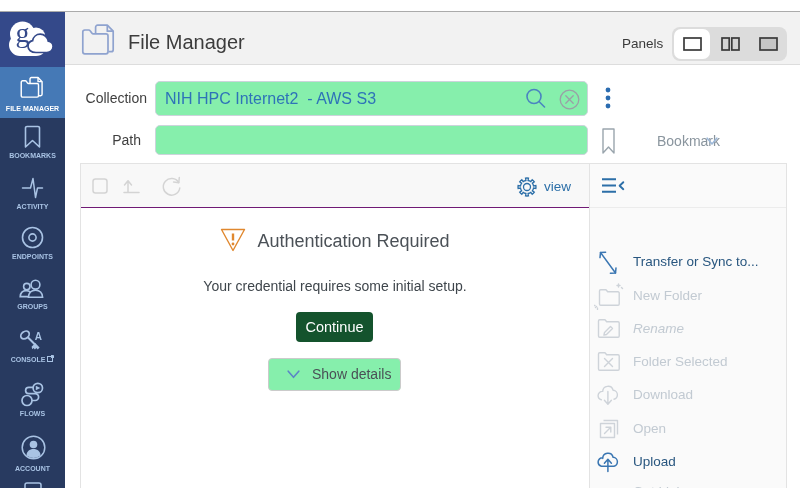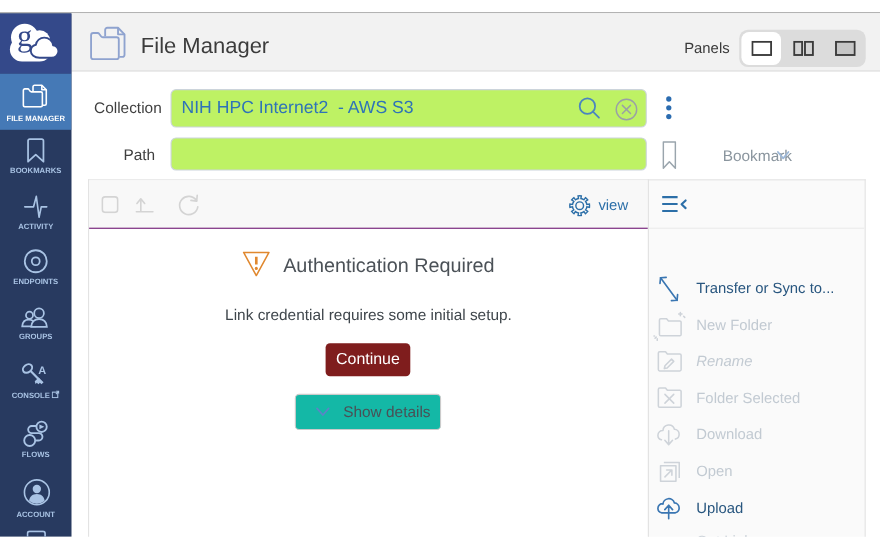--- a/index.html
+++ b/index.html
@@ -9,21 +9,21 @@
   #app { position:absolute; left:0; top:11px; width:800px; height:477px; border-top:1px solid #ababab; overflow:hidden; background:#fff; }
   
   #sidebar { position:absolute; left:0; top:0; width:65px; height:476px; background:#283a60; overflow:hidden; }
   #logoblock { position:absolute; left:0; top:0; width:65px; height:55px; background:#34498a; }
   #fm-active { position:absolute; left:0; top:55px; width:65px; height:51px; background:#4579b6; }
   .nav-lb { position:absolute; left:0; width:65px; text-align:center; font-size:7px; font-weight:bold; color:#a9c3e4; letter-spacing:0px; white-space:nowrap; }
   
   #header { position:absolute; left:65px; top:0; width:735px; height:53px; background:#f2f2f2; border-bottom:1px solid #ddd; }
   
   .formlabel { position:absolute; font-size:14px; color:#3f3f3f; }
-  .inputbox { position:absolute; left:155px; width:433px; background:#bef264; border:1px solid #ccd4db; border-radius:5px; }
+  .inputbox { position:absolute; left:155px; width:433px; background:#86efac; border:1px solid #ccd4db; border-radius:5px; }
   
   #mainpanel { position:absolute; left:80px; top:151px; width:510px; height:326px; background:#fff; border:1px solid #e3e3e3; border-bottom:none; }
   #toolbar { position:absolute; left:0; top:0; width:508px; height:44px; background:#f8f8f8; border-bottom:1px solid #701a75; }
   #rightpanel { position:absolute; left:589px; top:151px; width:198px; height:326px; background:#fafafa; border:1px solid #e3e3e3; border-bottom:none; overflow:hidden; }
   .menuitem { position:absolute; left:0; width:196px; height:33px; }
   .menuitem .mi-ic { position:absolute; left:4px; top:2px; }
   .menuitem .mi-tx { position:absolute; left:43px; top:8px; font-size:13.5px; color:#c2cad2; white-space:nowrap; }
   .menuitem.on .mi-tx { color:#28567f; }
 </style>
 </head>
@@ -193,23 +193,23 @@
     </div>
 
     <div class="abs" style="left:0; top:64px; width:508px; height:24px; display:flex; align-items:flex-end; justify-content:center;">
       <svg width="26" height="24" viewBox="0 0 26 24" style="margin-right:11px;">
         <path d="M1.5 1.5 H24.5 L13 22.5 Z" fill="none" stroke="#e0882f" stroke-width="1.4" stroke-linejoin="round"></path>
         <path d="M13 5.5 V12.5" stroke="#e0882f" stroke-width="2.4" stroke-linecap="butt"></path>
         <circle cx="13" cy="16" r="1.4" fill="#e0882f"></circle>
       </svg>
       <span style="font-size:18px; color:#4b5157;">Authentication Required</span>
     </div>
-    <div class="abs" style="left:0; top:114px; width:508px; text-align:center; font-size:14px; color:#3f464c;">Link credential requires some initial setup.</div>
-    <div class="abs" style="left:215px; top:148px; width:77px; height:30px; background:#7f1d1d; border-radius:4px; color:#fff; font-size:14.5px; line-height:30px; text-align:center;">Continue</div>
-    <div class="abs" style="left:187px; top:194px; width:133px; height:33px; background:#14b8a6; border:1px solid #cbcbcb; border-radius:4px;">
+    <div class="abs" style="left:0; top:114px; width:508px; text-align:center; font-size:14px; color:#3f464c;">Your credential requires some initial setup.</div>
+    <div class="abs" style="left:215px; top:148px; width:77px; height:30px; background:#14532d; border-radius:4px; color:#fff; font-size:14.5px; line-height:30px; text-align:center;">Continue</div>
+    <div class="abs" style="left:187px; top:194px; width:133px; height:33px; background:#86efac; border:1px solid #cbcbcb; border-radius:4px;">
       <svg class="abs" style="left:18px; top:11px;" width="13" height="9" viewBox="0 0 13 9">
         <path d="M1.2 1.2 L6.5 7.3 L11.8 1.2" fill="none" stroke="#5b85c6" stroke-width="1.6" stroke-linecap="round" stroke-linejoin="round"></path>
       </svg>
       <div class="abs" style="left:43px; top:7px; font-size:14px; color:#4a5056; white-space:nowrap;">Show details</div>
     </div>
   </div>
 
   <div id="rightpanel">
     <div class="abs" style="left:0; top:0; width:196px; height:44px; border-bottom:1px solid #ececec;">
       <svg class="abs" style="left:11px; top:13px;" width="24" height="18" viewBox="0 0 24 18">

